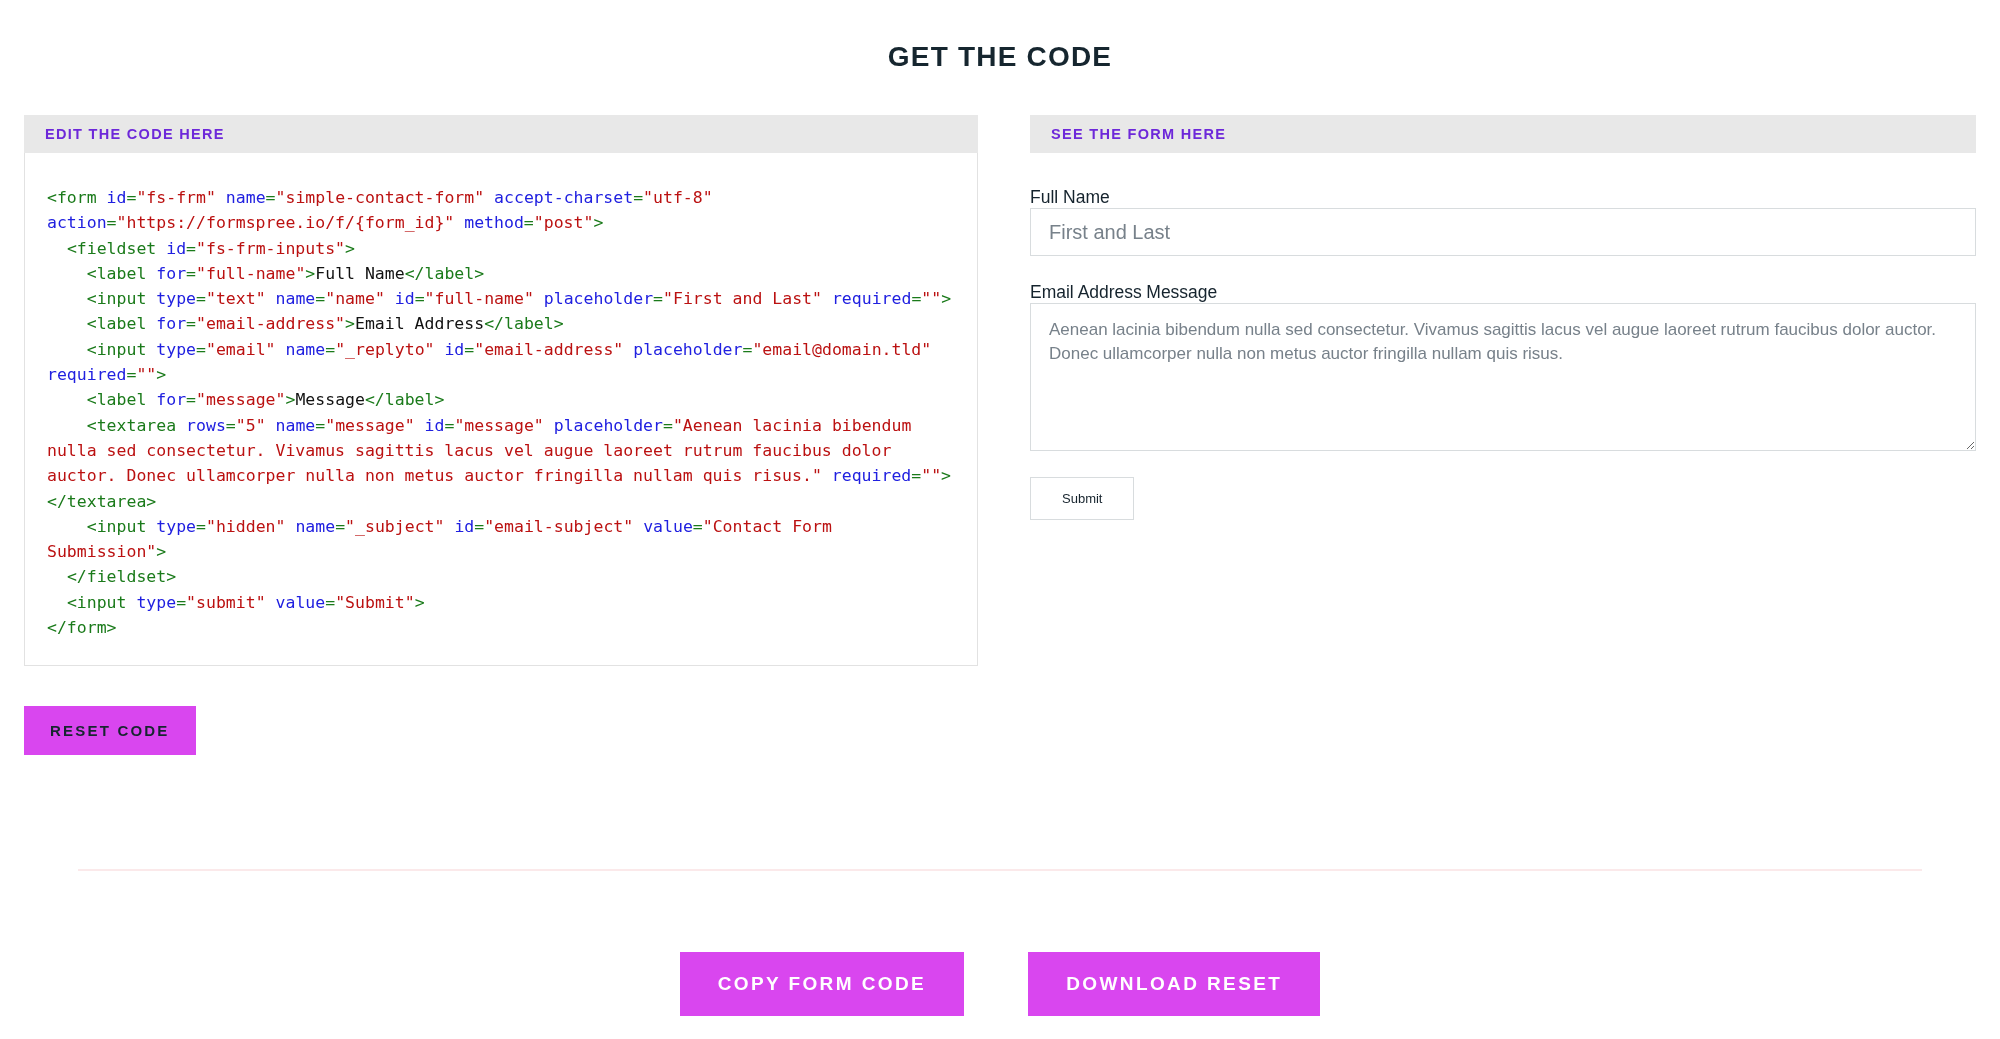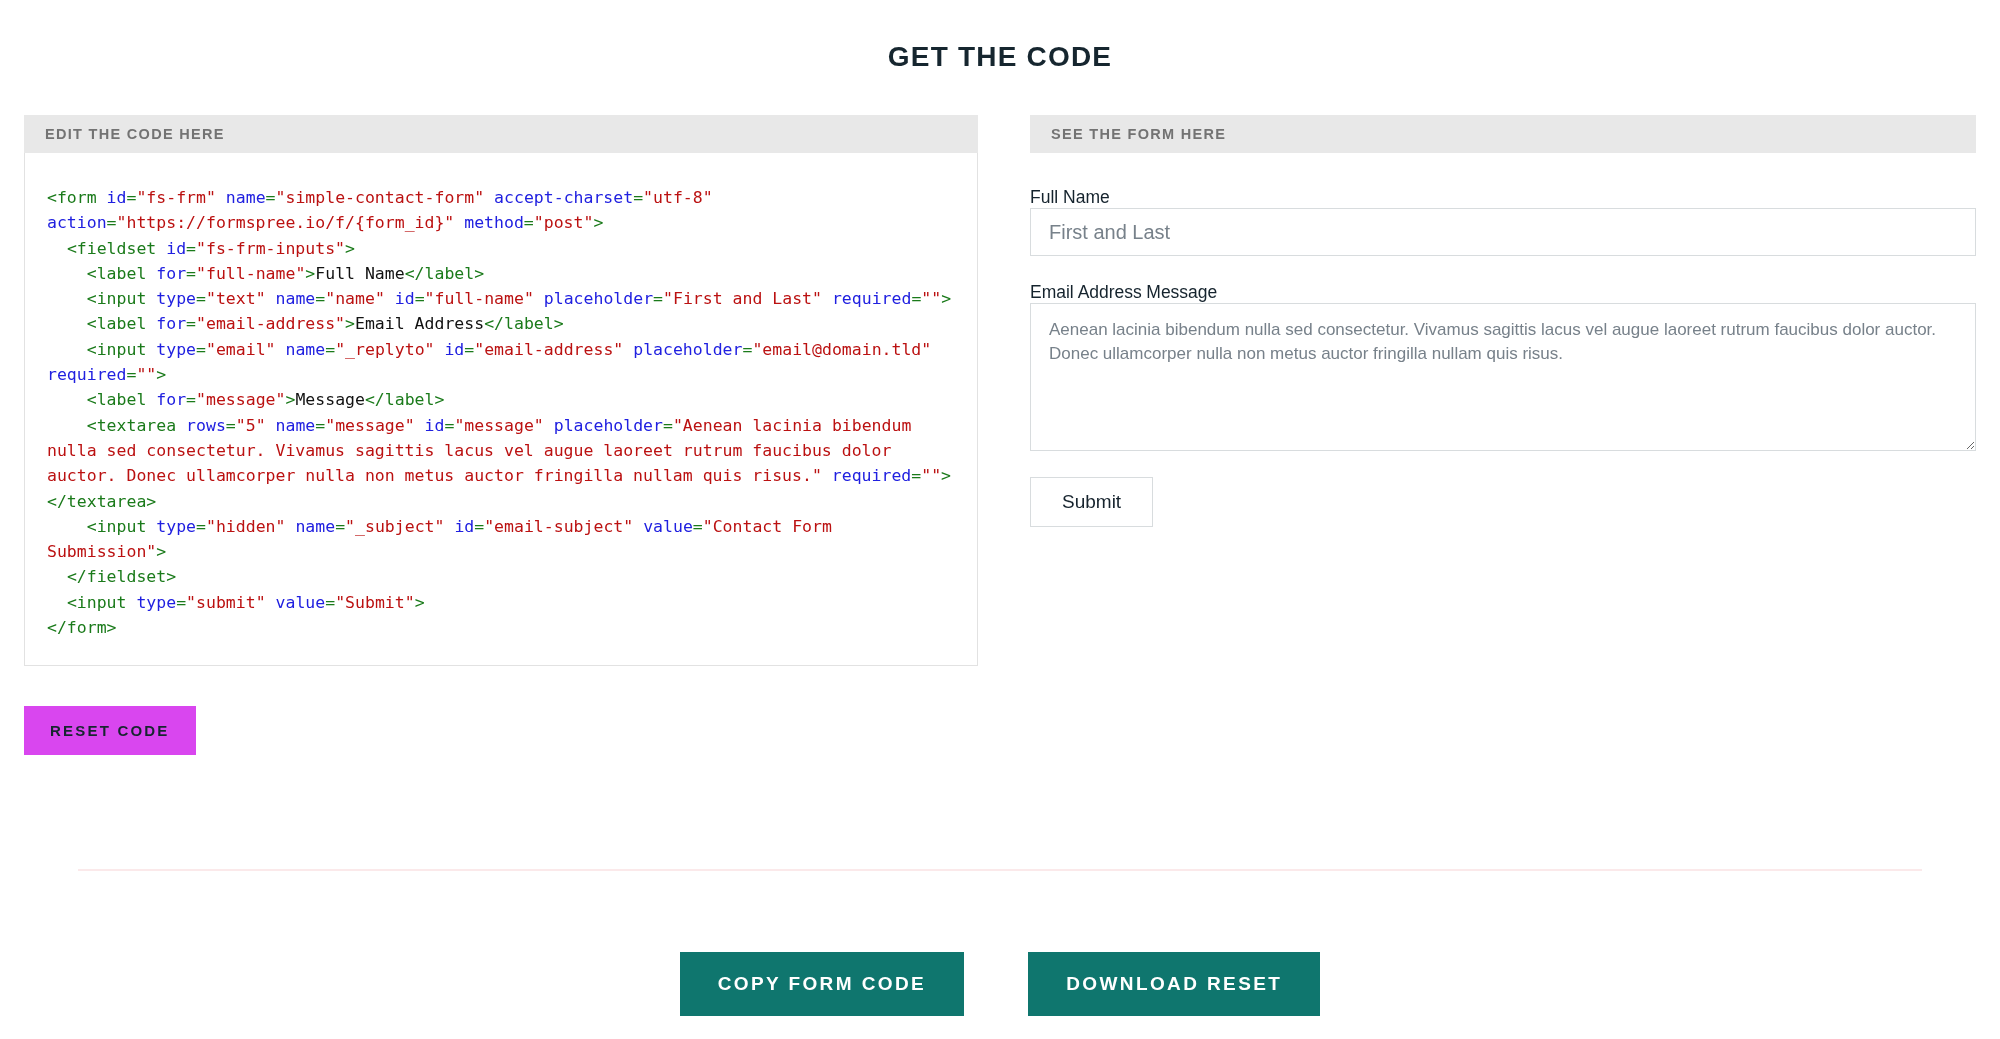--- a/index.html
+++ b/index.html
@@ -32,21 +32,21 @@
   .col-right { position: absolute; left: 1030px; top: 115px; width: 946px; }
 
   .panel-head {
     background: #e8e8e8;
     height: 38px;
     line-height: 38px;
     padding-left: 21px;
     font-size: 14.5px;
     font-weight: bold;
     letter-spacing: 1.3px;
-    color: #737373;
+    color: #6d28d9;
   }
 
   
   .code-box {
     border: 1px solid #e2e2e2;
     border-top: none;
     background: #ffffff;
     height: 513px;
     padding: 32px 22px 0 22px;
     overflow: hidden;
@@ -113,21 +113,21 @@
     padding: 14px 18px;
     outline: none;
     resize: vertical;
     margin-bottom: 26px;
   }
   .field-area::placeholder { color: #77818a; }
   .submit-btn {
     background: #ffffff;
     border: 1px solid #d8dcde;
     font-family: "Liberation Sans", sans-serif;
-    font-size: 19px;
+    font-size: 13px;
     color: #17242e;
     padding: 13px 31px;
     cursor: pointer;
   }
 
   
   .divider {
     position: absolute;
     left: 78px; top: 869px;
     width: 1844px;
@@ -138,21 +138,21 @@
   
   .cta-row {
     position: absolute;
     left: 0; top: 952px;
     width: 2000px;
     display: flex;
     justify-content: center;
     gap: 64px;
   }
   .cta {
-    background: #0f766e;
+    background: #d946ef;
     color: #ffffff;
     border: none;
     font-family: "Liberation Sans", sans-serif;
     font-size: 19px;
     font-weight: bold;
     letter-spacing: 2.4px;
     padding: 21px 38px;
     cursor: pointer;
   }
 </style>

